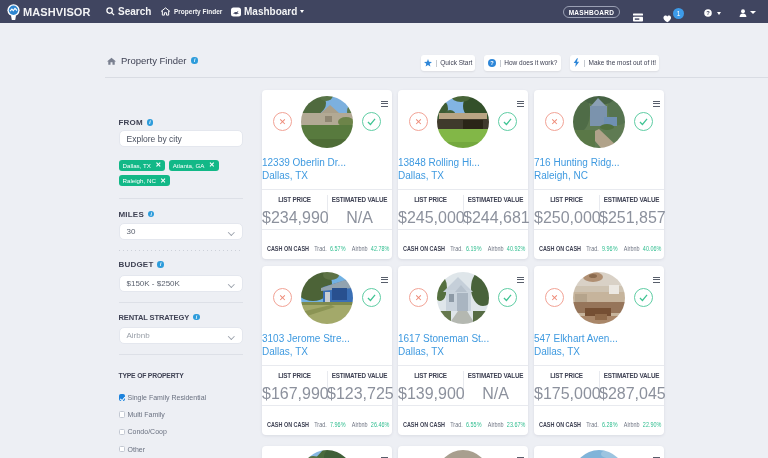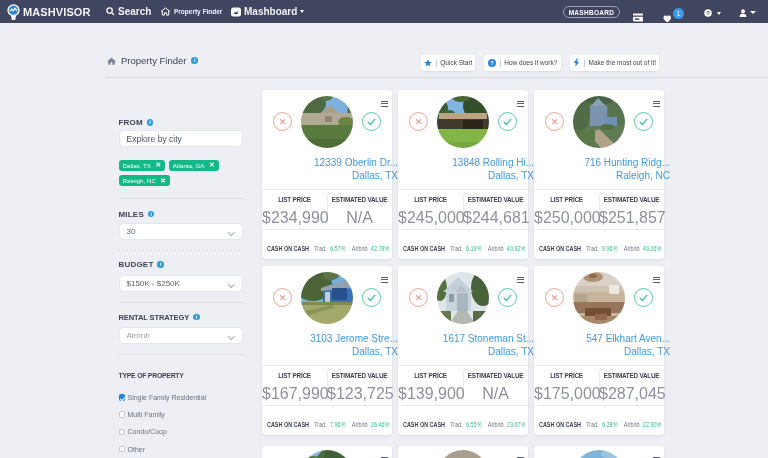--- a/index.html
+++ b/index.html
@@ -36,21 +36,21 @@
   .chk { width:6.5px; height:6.5px; border:1px solid #c3c8d2; border-radius:1.5px; background:#fff; margin-right:2.5px; flex:none; }
   .chk.on { background:#1d83dd; border-color:#1d83dd; position:relative; }
   .chk.on:after { content:""; position:absolute; left:1.6px; top:0.3px; width:2.4px; height:4.2px; border-right:1.1px solid #fff; border-bottom:1.1px solid #fff; transform:rotate(40deg); }
   
   .card { position:absolute; width:130px; height:169px; background:#fff; border-radius:4px; box-shadow:0 1px 3px rgba(40,50,80,.10); }
   .burger { position:absolute; right:4.5px; top:10.5px; width:7px; }
   .burger div { height:1.2px; background:#585e6b; margin-bottom:1.6px; }
   .photo { position:absolute; left:39px; top:5.5px; width:52px; height:52px; border-radius:50%; overflow:hidden; }
   .xbtn { position:absolute; left:11px; top:22px; width:19px; height:19px; border:1px solid #f2a396; border-radius:50%; color:#ee8875; font-size:9px; display:flex; align-items:center; justify-content:center; }
   .vbtn { position:absolute; right:11px; top:22px; width:19px; height:19px; border:1px solid #5fcda4; border-radius:50%; display:flex; align-items:center; justify-content:center; }
-  .ctitle { position:absolute; left:0; top:65.8px; width:136px; text-align:right; color:#3f9ae0; font-size:10px; line-height:13.5px; }
+  .ctitle { position:absolute; left:0; top:65.8px; width:136px; text-align:left; color:#3f9ae0; font-size:10px; line-height:13.5px; }
   .cline1 { position:absolute; left:0; top:99.4px; width:130px; height:1px; background:#e8eaef; }
   .cgrid { position:absolute; left:0; top:100px; width:130px; height:39px; display:flex; }
   .cgrid .half { width:65px; text-align:center; position:relative; }
   .vdiv { position:absolute; left:65px; top:5px; width:1px; height:29px; background:#e8eaef; }
   .chead { font-size:6.3px; font-weight:bold; color:#3f4254; margin-top:6px; letter-spacing:-.2px; white-space:nowrap; }
   .cval { font-size:16px; color:#8c919d; margin-top:5.5px; }
   .cline2 { position:absolute; left:0; top:139.3px; width:130px; height:1px; background:#e8eaef; }
   .cfoot { position:absolute; left:4.8px; top:154.5px; width:160px; font-size:6.8px; color:#3f4254; white-space:nowrap; display:flex; align-items:baseline; transform:scaleX(.8); transform-origin:0 0; }
   .cfoot .m1{margin-left:6.5px;} .cfoot .m2{margin-left:4.2px;} .cfoot .m3{margin-left:7.9px;}
   .cfoot b { font-weight:bold; }

